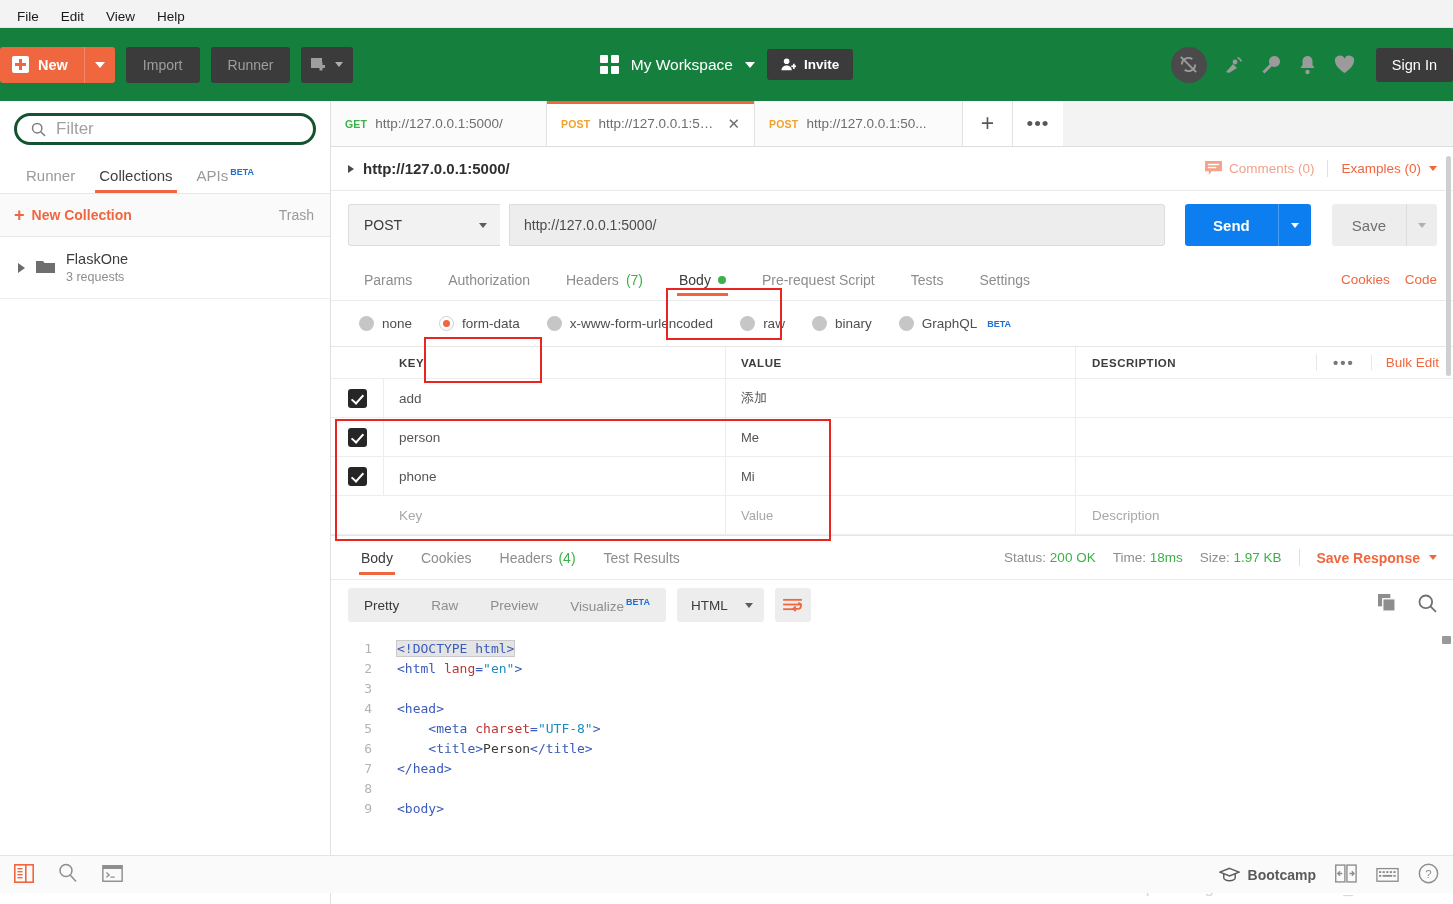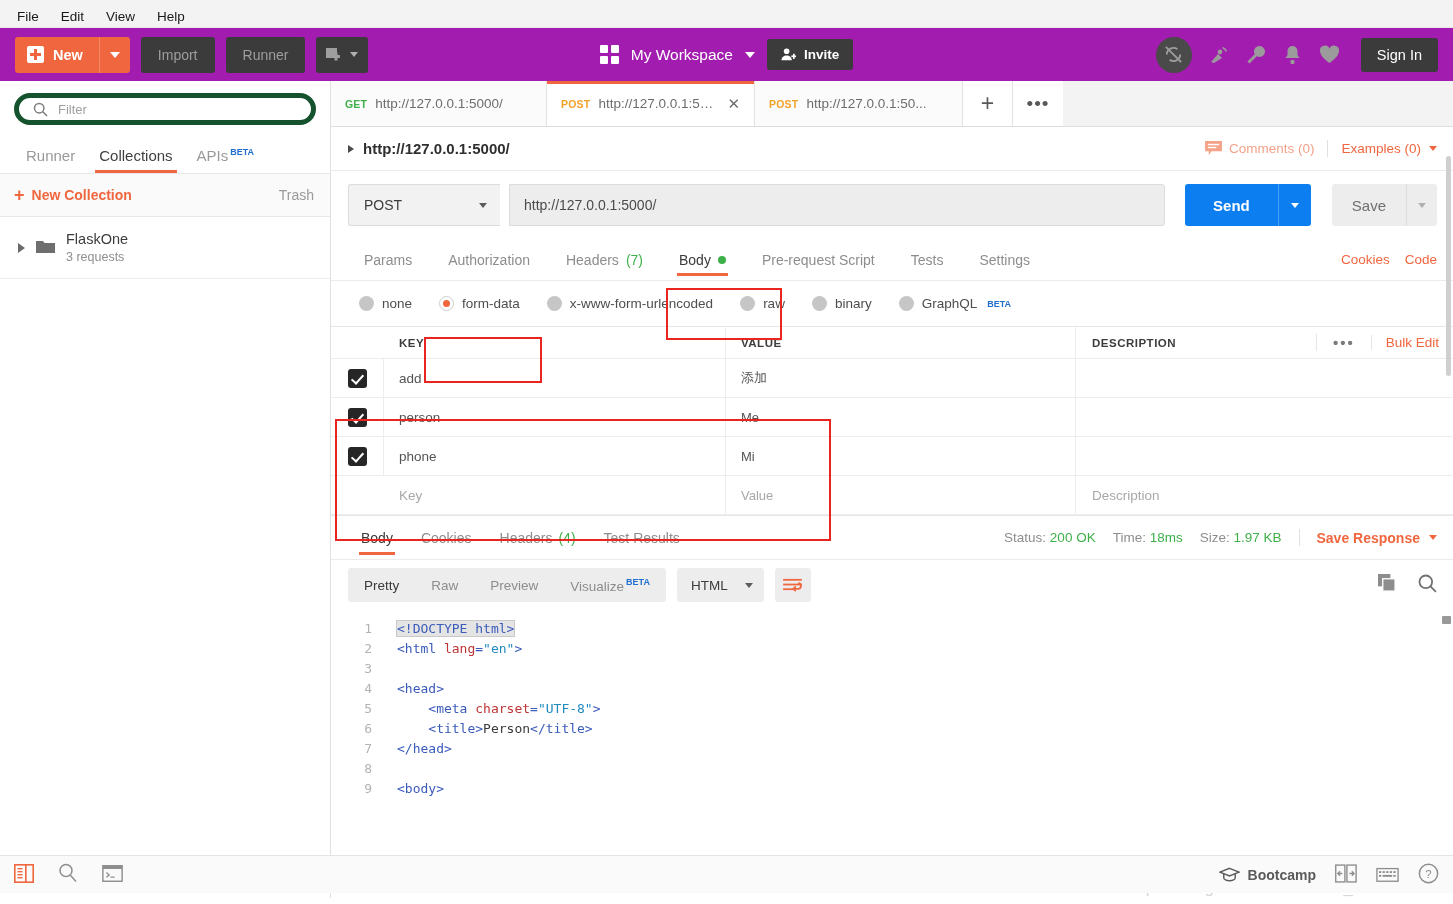--- a/index.html
+++ b/index.html
@@ -18,22 +18,22 @@
   .menubar {
     height: 28px; background: #f3f3f3; border-bottom: 1px solid #e6e6e6;
     display: flex; align-items: flex-end; padding-left: 8px; gap: 4px;
   }
   .menubar .mi {
     padding: 3px 9px; font-size: 13.5px; color: #1a1a1a; cursor: default; border-radius: 2px;
   }
 
   
   .topbar {
-    height: 53px; background: #a21caf; display: flex; align-items: center;
-    padding: 0 15px; position: relative;
+    height: 73px; background: #15803d; display: flex; align-items: center;
+    padding: 0 0; position: relative;
   }
   .btn-new {
     display: flex; align-items: center; height: 36px; background: #f0663f;
     border-radius: 3px; overflow: hidden; cursor: pointer;
   }
   .btn-new .lbl {
     display: flex; align-items: center; gap: 9px; padding: 0 16px 0 12px;
     color: #fff; font-weight: bold; font-size: 14.5px; height: 100%;
   }
   .plus-box {
@@ -91,22 +91,22 @@
   .signin {
     background: #3b3b3b; color: #fff; height: 34px; display: flex; align-items: center;
     padding: 0 16px; border-radius: 3px; font-size: 14.5px; cursor: pointer; margin-left: 4px;
   }
 
   
   .main { display: flex; height: 904px; }
   .sidebar { width: 331px; border-right: 1px solid #e0e0e0; background: #fff; position: relative; }
   .filter-wrap { padding: 12px 14px 9px 14px; }
   .filter-box {
-    height: 32px; border: 5px solid #14532d; border-radius: 16px; display: flex;
-    align-items: center; gap: 10px; padding: 0 14px; color: #a0a0a0; font-size: 13px;
+    height: 32px; border: 3px solid #14532d; border-radius: 16px; display: flex;
+    align-items: center; gap: 10px; padding: 0 14px; color: #a0a0a0; font-size: 17px;
   }
   .sb-tabs { display: flex; align-items: flex-end; padding: 0 0 0 14px; height: 40px; border-bottom: 1px solid #e8e8e8; }
   .sb-tab {
     padding: 0 12px 9px 12px; font-size: 15px; color: #9a9a9a; cursor: pointer; position: relative;
   }
   .sb-tab.active { color: #3f3f3f; }
   .sb-tab.active:after {
     content: ""; position: absolute; left: 8px; right: 8px; bottom: 0; height: 3px; background: #f0663f;
   }
   .beta {

